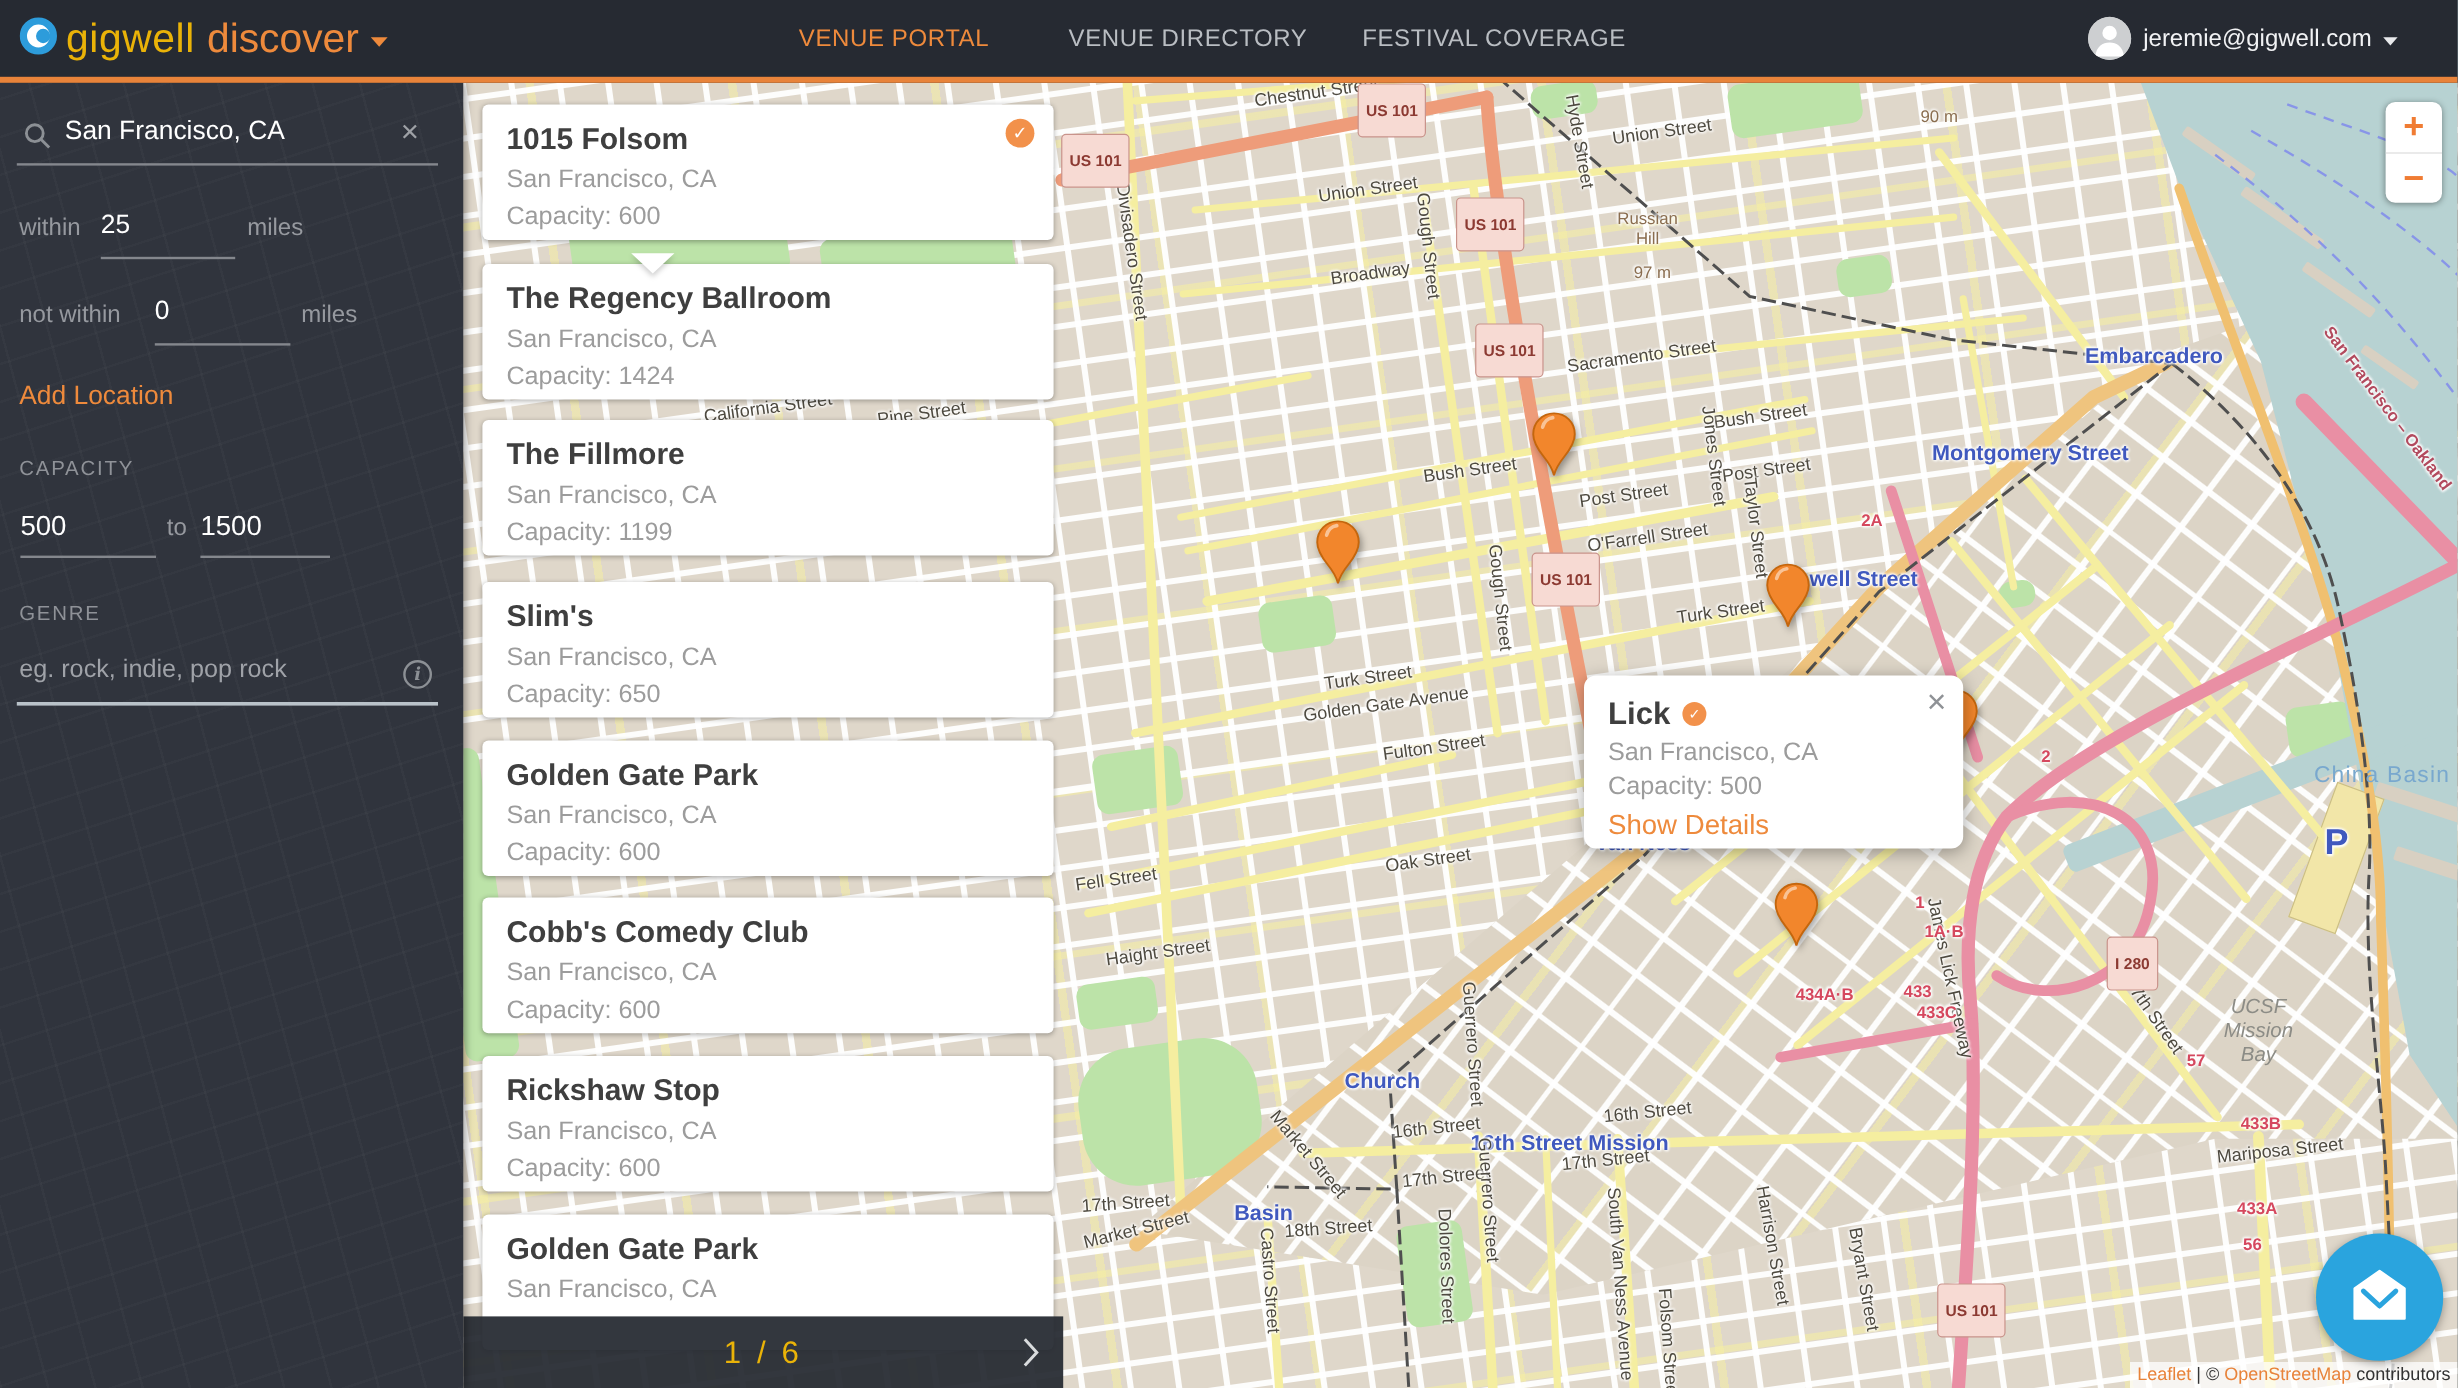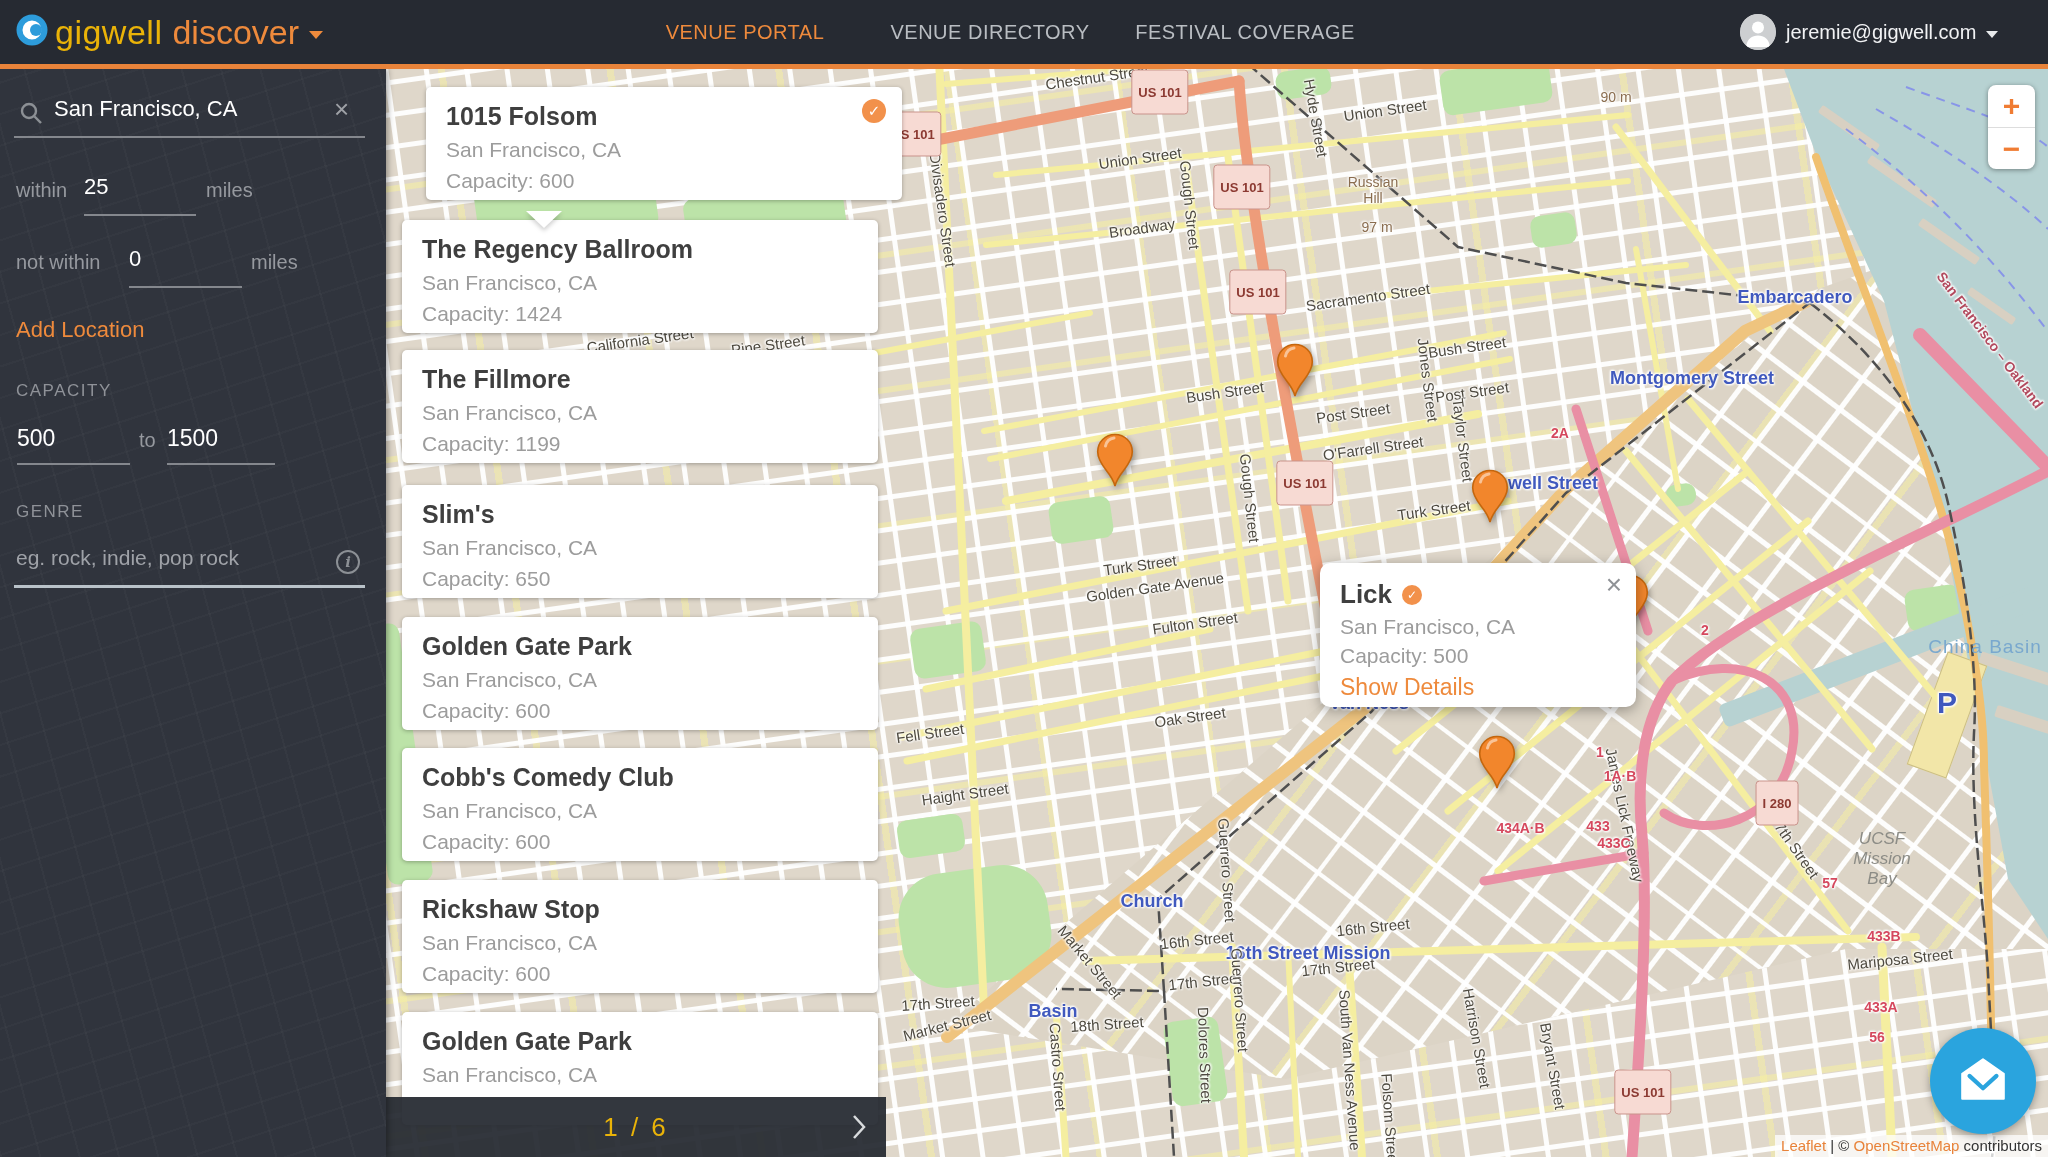--- a/index.html
+++ b/index.html
@@ -382,21 +382,21 @@
             <path d="M9.5 13c1-4.5 4.5-7.5 8.5-8" stroke="rgba(255,255,255,0.5)" stroke-width="3" fill="none" stroke-linecap="round"></path>
           </svg></div>
         <div class="pin" style="left: 1092px; top: 666px;"><svg width="38" height="54" viewBox="0 0 38 54">
             <path d="M19 1.5C9.2 1.5 1.7 9 1.7 18.8c0 6.7 3.8 12.4 8.5 18.4C14.1 42.1 17.5 47 19 53c1.5-6 4.9-10.9 8.8-15.8 4.7-6 8.5-11.7 8.5-18.4C36.3 9 28.8 1.5 19 1.5z" fill="#F2862C" stroke="#C4660D" stroke-width="1.6"></path>
             <path d="M9.5 13c1-4.5 4.5-7.5 8.5-8" stroke="rgba(255,255,255,0.5)" stroke-width="3" fill="none" stroke-linecap="round"></path>
           </svg></div>
       </div>
   </div>
 
   <div id="venue-list">
-      <div class="card" style="top: 18px; margin-left: 24px;">
+      <div class="card" style="top: 18px;">
         <div class="v-name">1015 Folsom</div>
         <div class="v-sub">San Francisco, CA</div>
         <div class="v-sub">Capacity: 600</div>
         <div class="v-badge">✓</div>
       </div>
       <div class="card" style="top: 151px;">
         <div class="v-name">The Regency Ballroom</div>
         <div class="v-sub">San Francisco, CA</div>
         <div class="v-sub">Capacity: 1424</div>
       </div>

